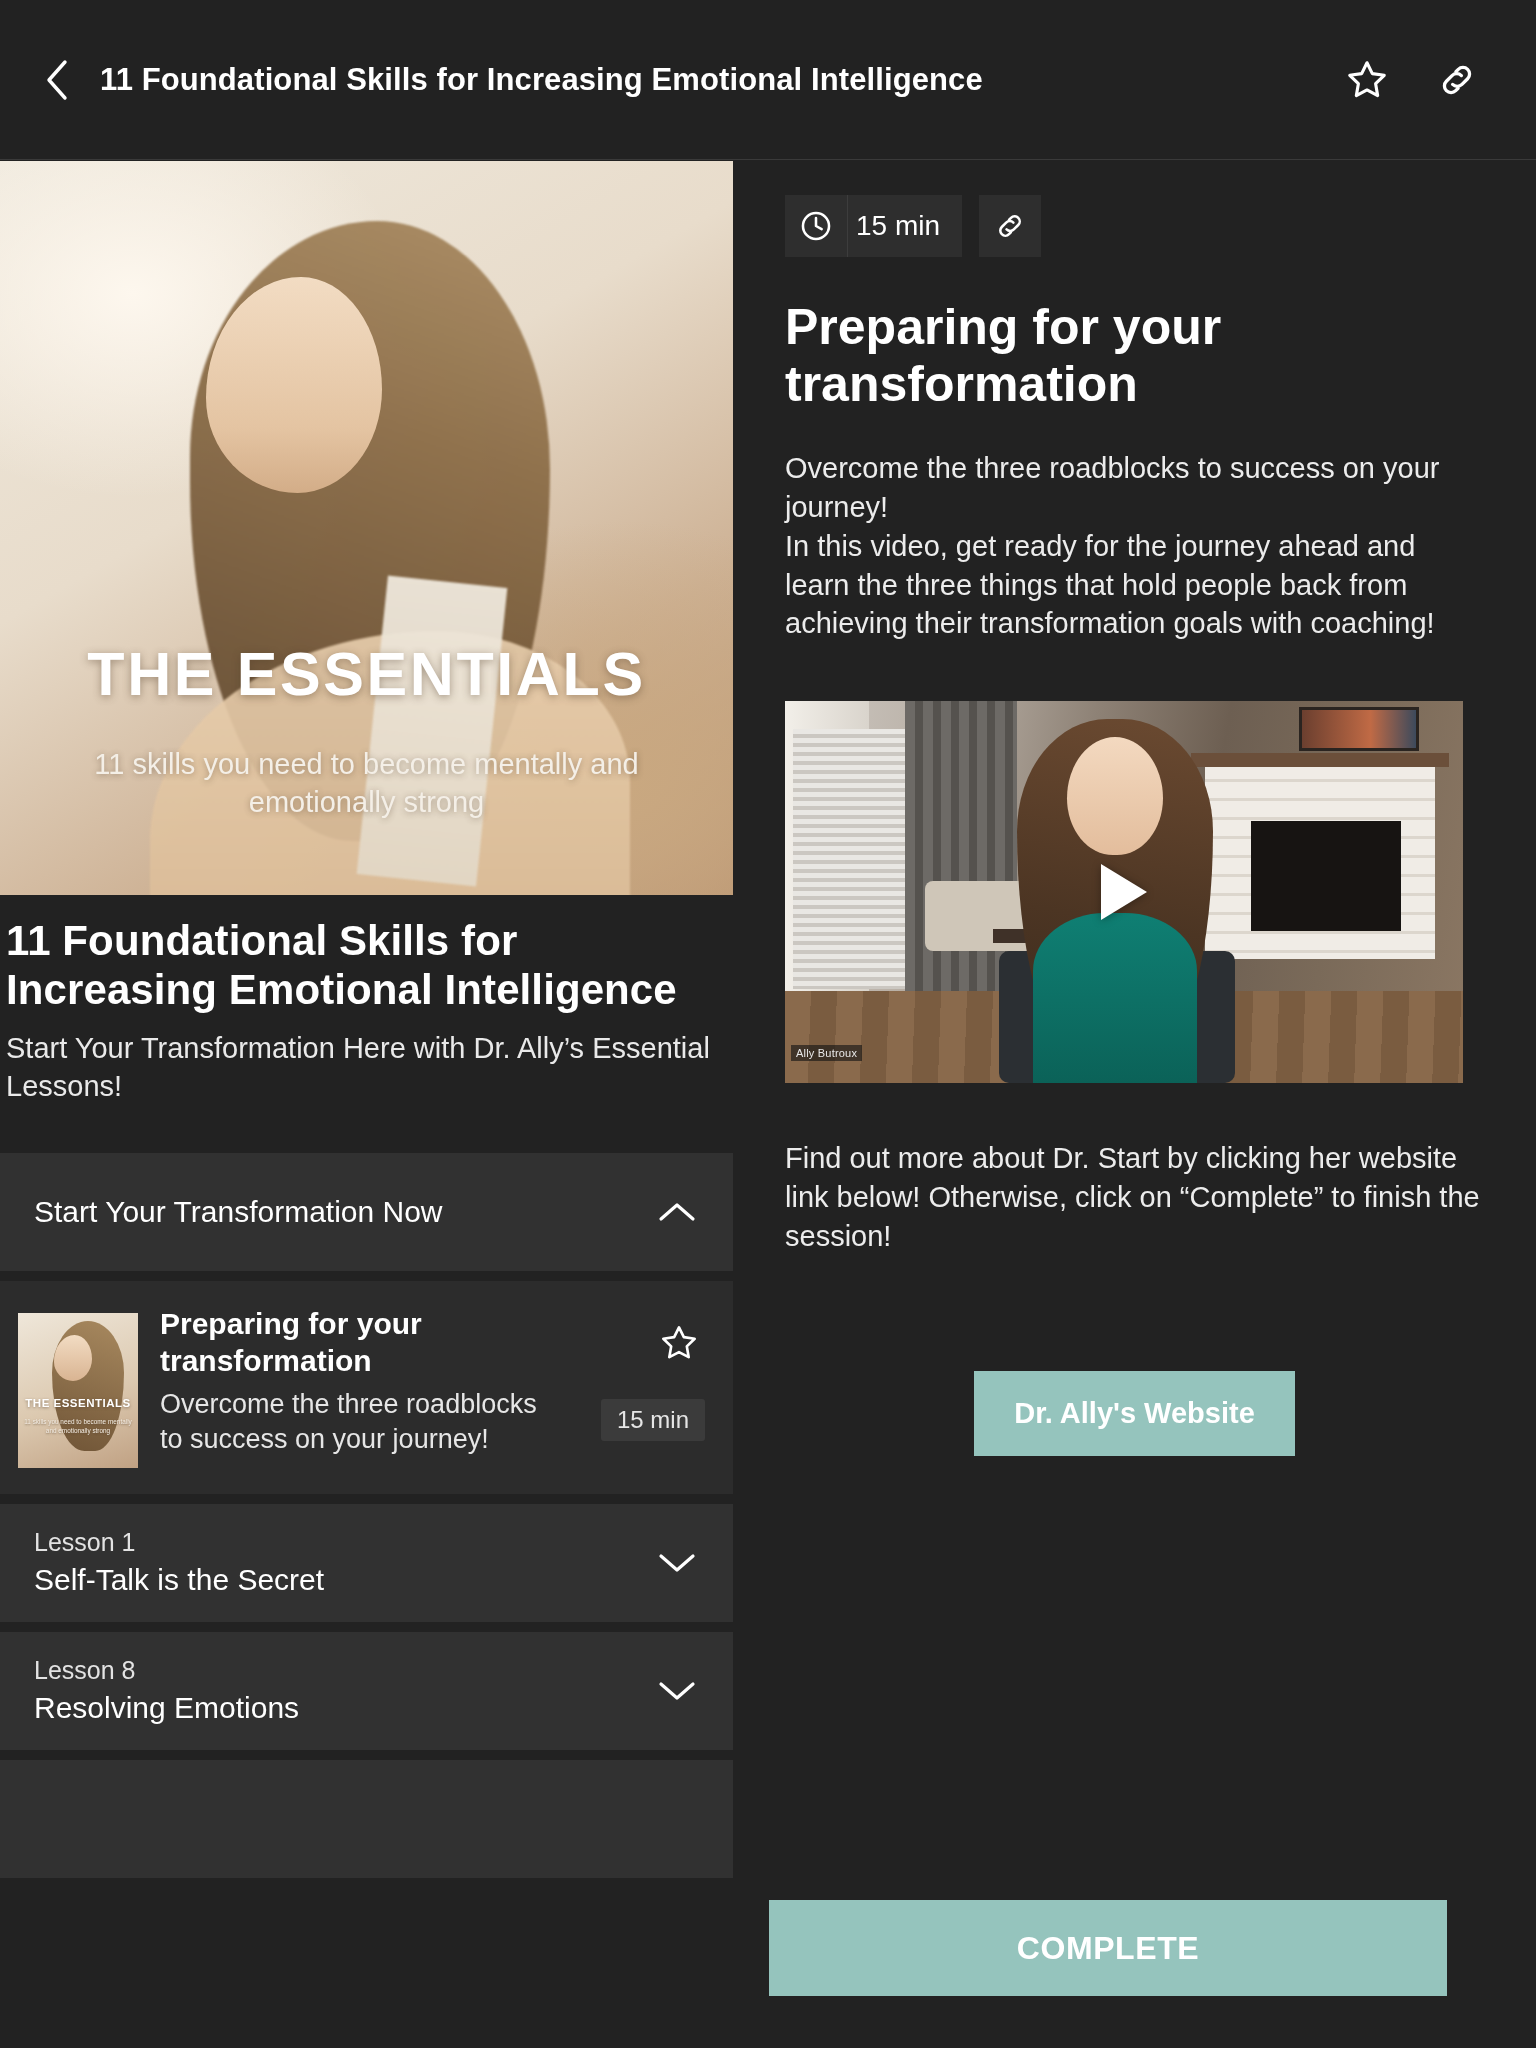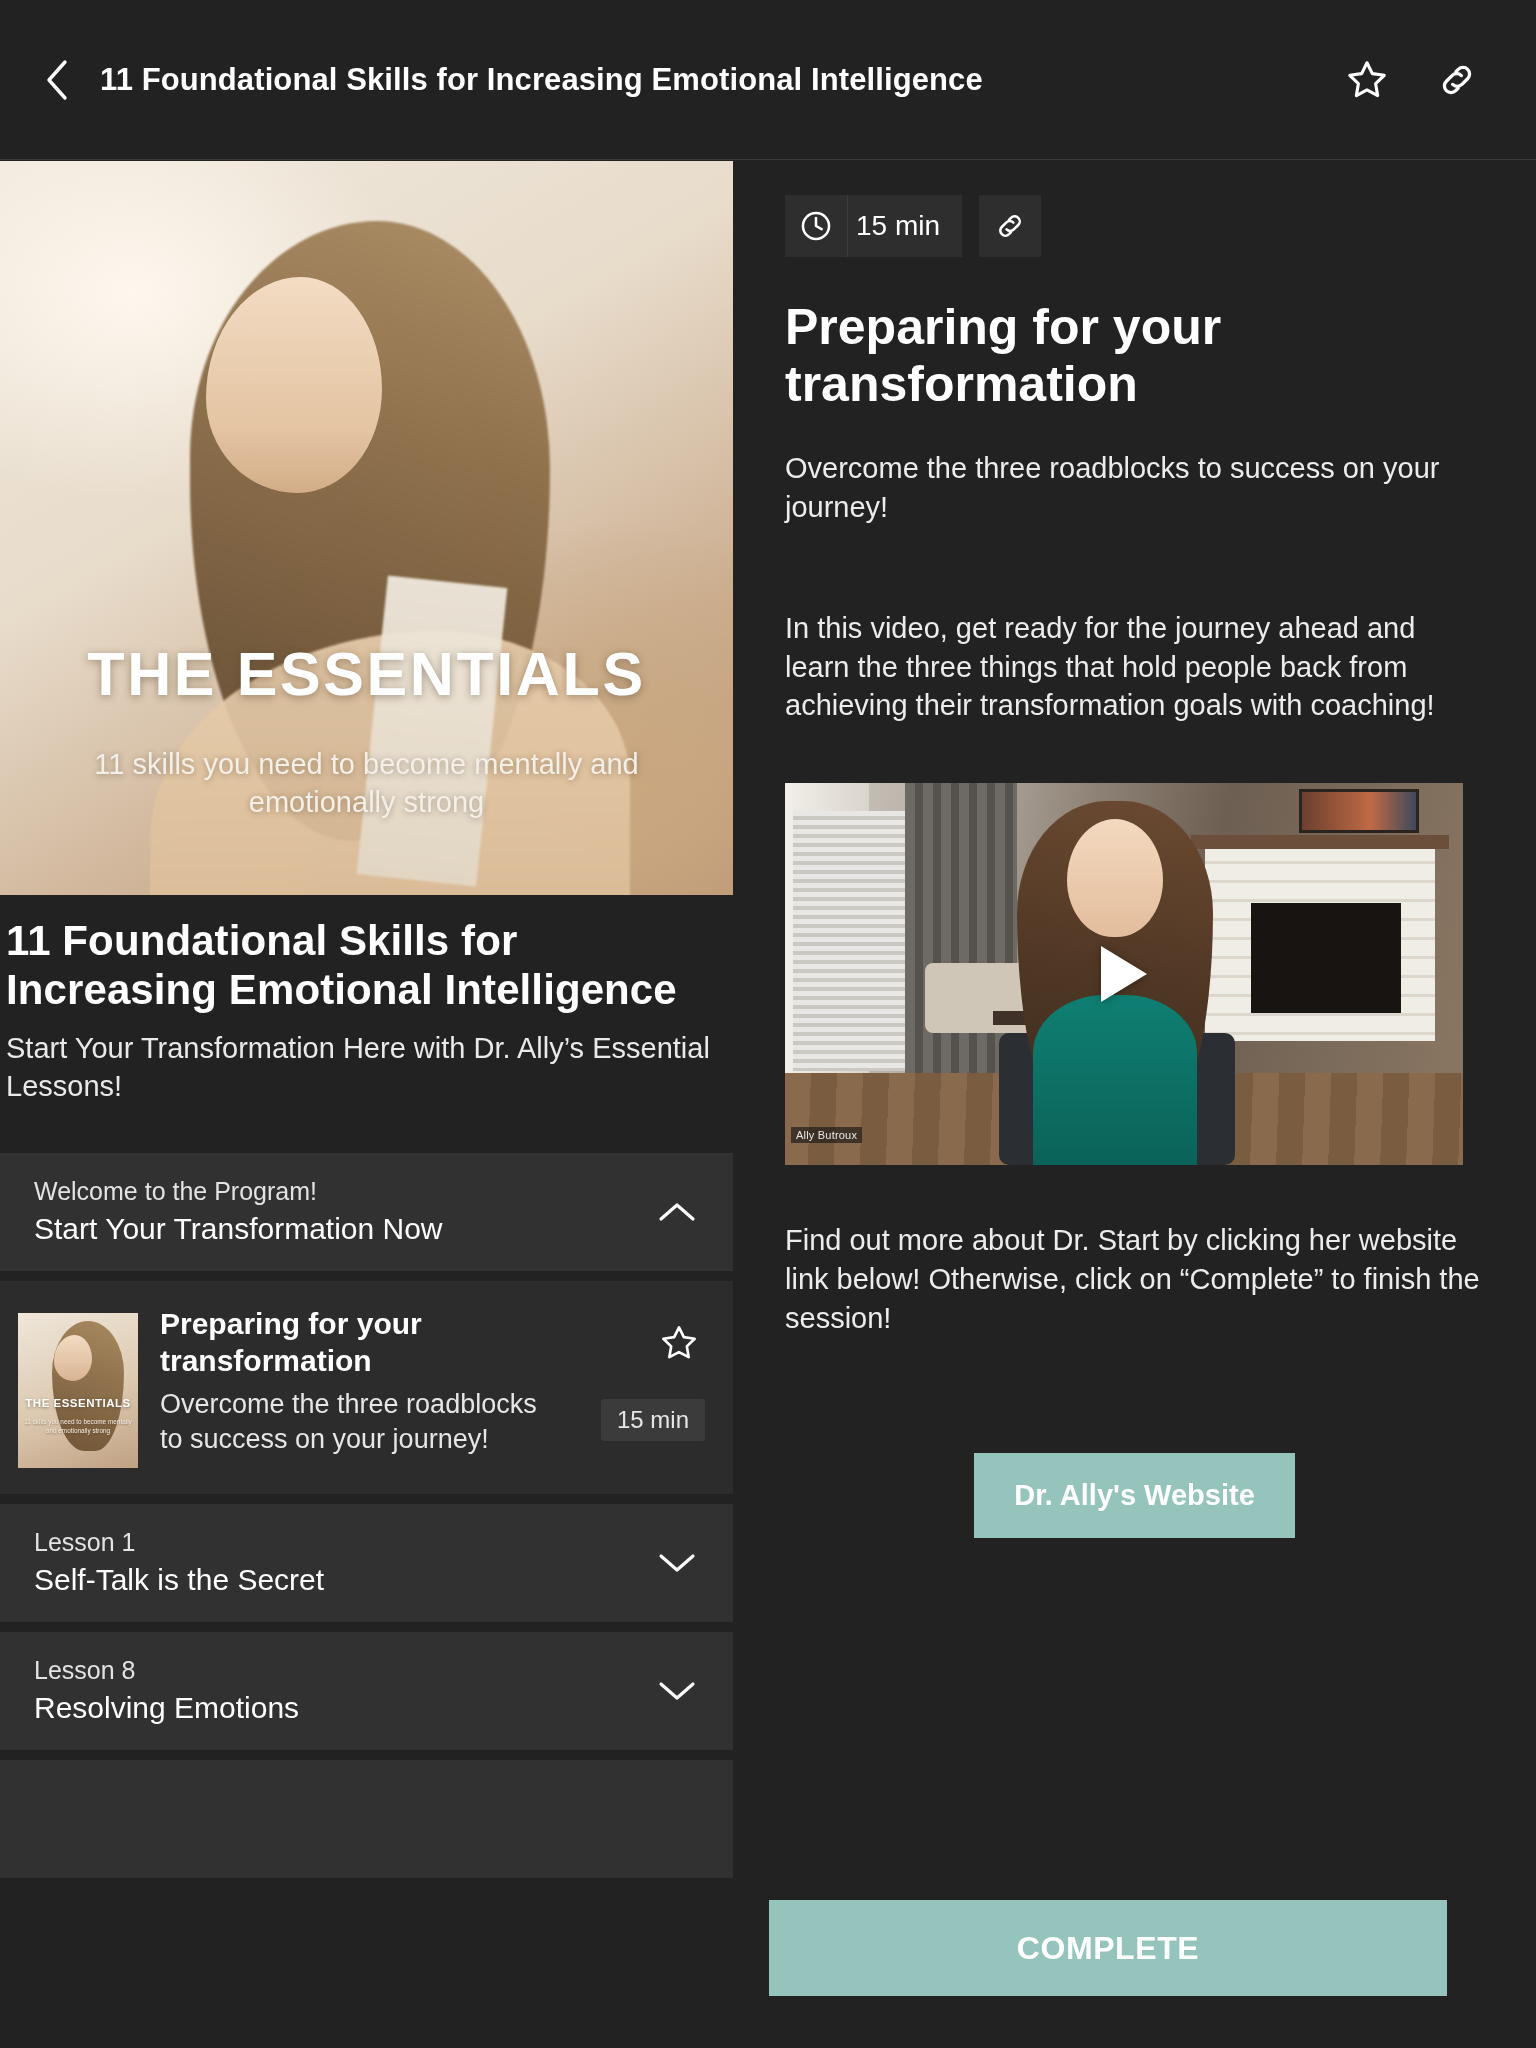--- a/index.html
+++ b/index.html
@@ -154,21 +154,21 @@
     display:flex; align-items:center; justify-content:center; cursor:pointer;
   }
 
   .panel-title {
     color:#ffffff; font-size: 50px; font-weight: 700; line-height: 1.14; margin-top: 42px;
   }
   .panel-lead {
     color:#ececec; font-size: 29px; font-weight: 400; line-height: 1.34; margin-top: 36px;
   }
   .panel-para {
-    color:#ececec; font-size: 29px; font-weight: 400; line-height: 1.34; margin-top: 82px;
+    color:#ececec; font-size: 29px; font-weight: 400; line-height: 1.34; 
   }
 
   .video {
     position: relative; width: 678px; height: 382px; margin-top: 58px; overflow: hidden;
     background: #6e6256;
   }
   .video .room {
     position:absolute; inset:0;
     background: linear-gradient(100deg,#cfcac4 0%, #b9b0a6 22%, #8e8276 42%, #6d5f52 60%, #7a6a59 78%, #8b7763 100%);
   }
@@ -281,21 +281,20 @@
 
       <div class="course-block">
         <div class="course-title">11 Foundational Skills for Increasing Emotional Intelligence</div>
         <div class="course-sub">Start Your Transformation Here with Dr. Ally’s Essential Lessons!</div>
       </div>
 
       <div class="modules">
 
         <div class="module-head">
           <div class="labels">
-            <div class="module-kicker">Welcome to the Program!</div>
             <div class="module-name">Start Your Transformation Now</div>
           </div>
           <div class="chev">
             <svg width="40" height="26" viewBox="0 0 40 26">
               <path d="M4 20 L20 6 L36 20" fill="none" stroke="#ffffff" stroke-width="3.2" stroke-linecap="round" stroke-linejoin="round"></path>
             </svg>
           </div>
         </div>
 
         <div class="lesson-row">

